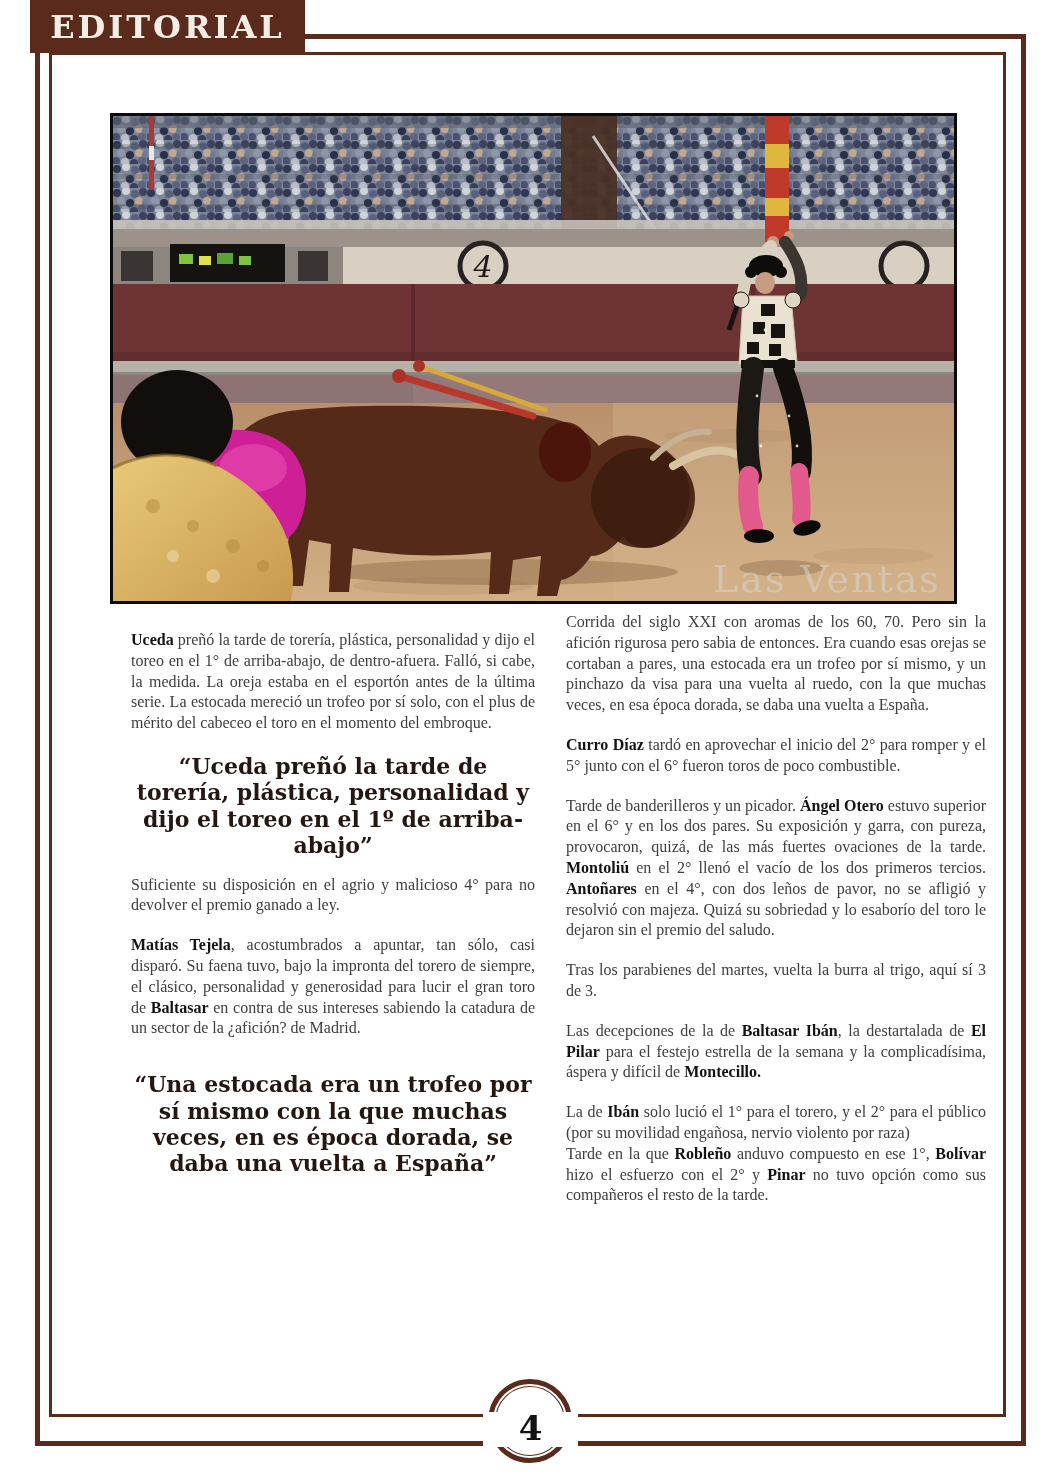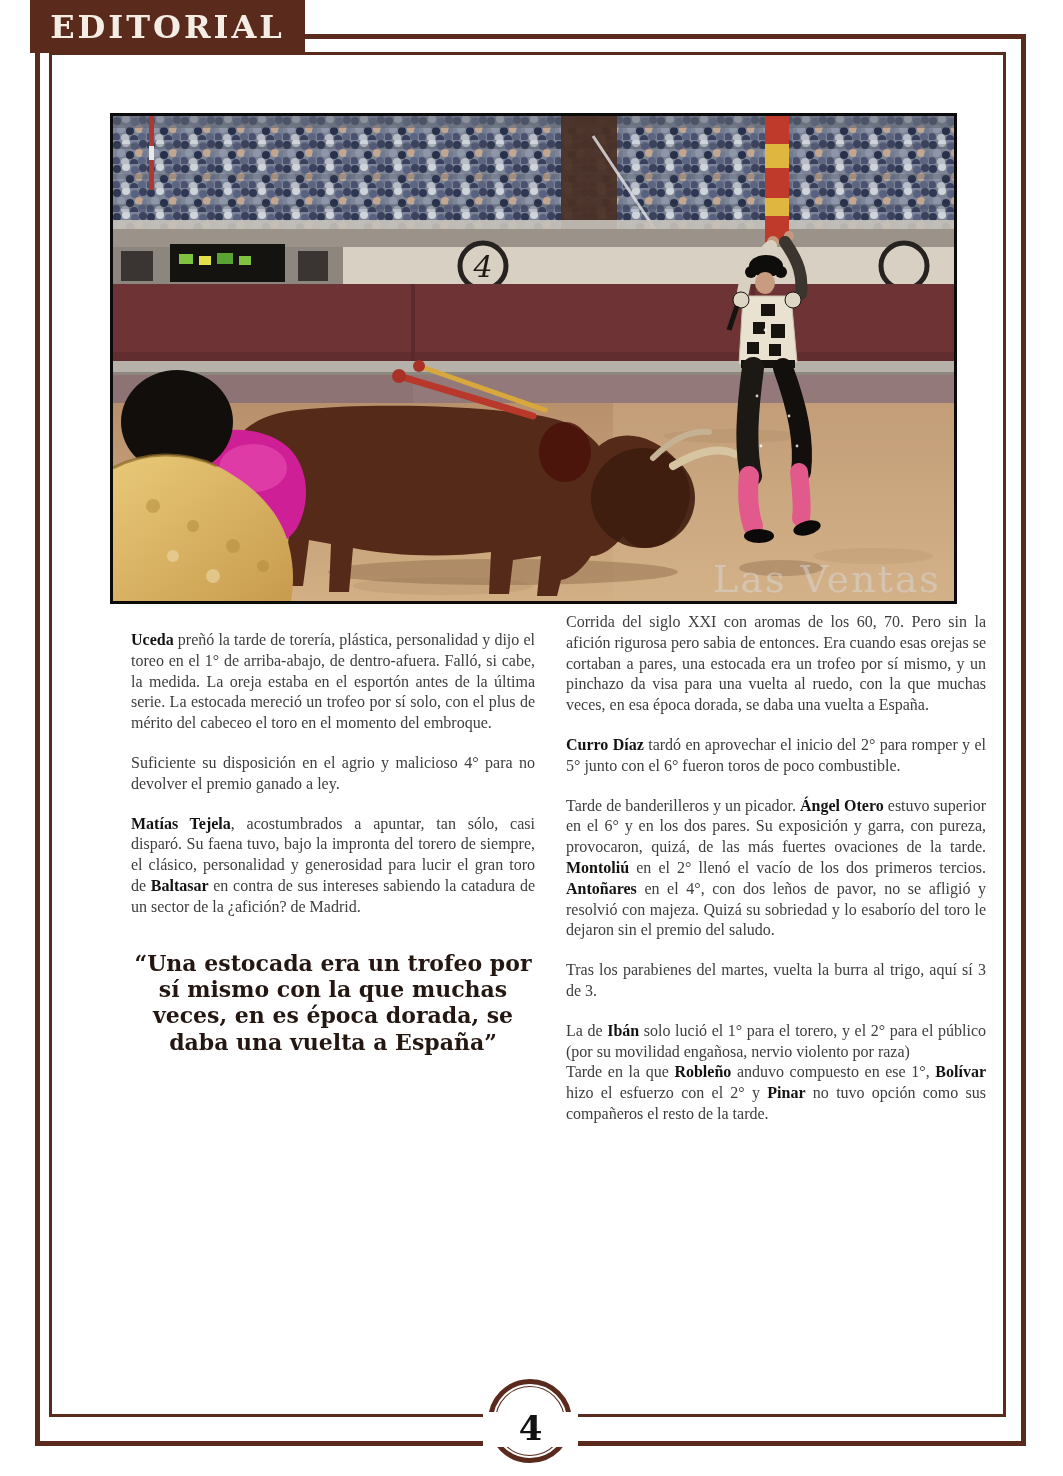--- a/index.html
+++ b/index.html
@@ -212,29 +212,31 @@
         <circle cx="150" cy="450" r="6" fill="#b08a3a" opacity="0.5"></circle>
         <path d="M0,352 C30,336 70,334 104,350" stroke="#8a6a28" stroke-width="3" fill="none" opacity="0.7"></path>
       </g>
 
       <text x="600" y="476" font-family="DejaVu Serif, serif" font-size="38" fill="#d8d8d8" opacity="0.5" letter-spacing="2">Las Ventas</text>
     </svg>
   </div>
 
   <div class="col col-left">
       <p class="body-para"><span class="b">Uceda</span><span> preñó la tarde de torería, plástica, personalidad y dijo el toreo en el 1° de arriba-abajo, de dentro-afuera. Falló, si cabe, la medida. La oreja estaba en el esportón antes de la última serie. La estocada mereció un trofeo por sí solo, con el plus de mérito del cabeceo el toro en el momento del embroque.</span></p>
+      <div class="pull-quote">“Uceda preñó la tarde de torería, plástica, personalidad y dijo el toreo en el 1º de arriba-abajo”</div>
       <p class="body-para"><span>Suficiente su disposición en el agrio y malicioso 4° para no devolver el premio ganado a ley.</span></p>
       <p class="body-para"><span class="b">Matías Tejela</span><span>, acostumbrados a apuntar, tan sólo, casi disparó. Su faena tuvo, bajo la impronta del torero de siempre, el clásico, personalidad y generosidad para lucir el gran toro de </span><span class="b">Baltasar</span><span> en contra de sus intereses sabiendo la catadura de un sector de la ¿afición? de Madrid.</span></p>
       <div class="pull-quote">“Una estocada era un trofeo por sí mismo con la que muchas veces, en es época dorada, se daba una vuelta a España”</div>
     </div>
   <div class="col col-right">
       <p class="body-para"><span>Corrida del siglo XXI con aromas de los 60, 70. Pero sin la afición rigurosa pero sabia de entonces. Era cuando esas orejas se cortaban a pares, una estocada era un trofeo por sí mismo, y un pinchazo da visa para una vuelta al ruedo, con la que muchas veces, en esa época dorada, se daba una vuelta a España.</span></p>
       <p class="body-para"><span class="b">Curro Díaz</span><span> tardó en aprovechar el inicio del 2° para romper y el 5° junto con el 6° fueron toros de poco combustible.</span></p>
       <p class="body-para"><span>Tarde de banderilleros y un picador. </span><span class="b">Ángel Otero</span><span> estuvo superior en el 6° y en los dos pares. Su exposición y garra, con pureza, provocaron, quizá, de las más fuertes ovaciones de la tarde. </span><span class="b">Montoliú</span><span> en el 2° llenó el vacío de los dos primeros tercios. </span><span class="b">Antoñares</span><span> en el 4°, con dos leños de pavor, no se afligió y resolvió con majeza. Quizá su sobriedad y lo esaborío del toro le dejaron sin el premio del saludo.</span></p>
       <p class="body-para"><span>Tras los parabienes del martes, vuelta la burra al trigo, aquí sí 3 de 3.</span></p>
+      <p class="body-para"><span>Las decepciones de la de </span><span class="b">Baltasar Ibán</span><span>, la destartalada de </span><span class="b">El Pilar</span><span> para el festejo estrella de la semana y la complicadísima, áspera y difícil de </span><span class="b">Montecillo.</span></p>
       <p class="body-para"><span>La de </span><span class="b">Ibán</span><span> solo lució el 1° para el torero, y el 2° para el público (por su movilidad engañosa, nervio violento por raza)</span><br><span>Tarde en la que </span><span class="b">Robleño</span><span> anduvo compuesto en ese 1°, </span><span class="b">Bolívar</span><span> hizo el esfuerzo con el 2° y </span><span class="b">Pinar</span><span> no tuvo opción como sus compañeros el resto de la tarde.</span></p>
     </div>
 
   <div class="medal-ring"></div>
   <div class="medal-white"></div>
   <div class="medal-band"></div>
   <div class="page-num">4</div>
 
 </div>
 

